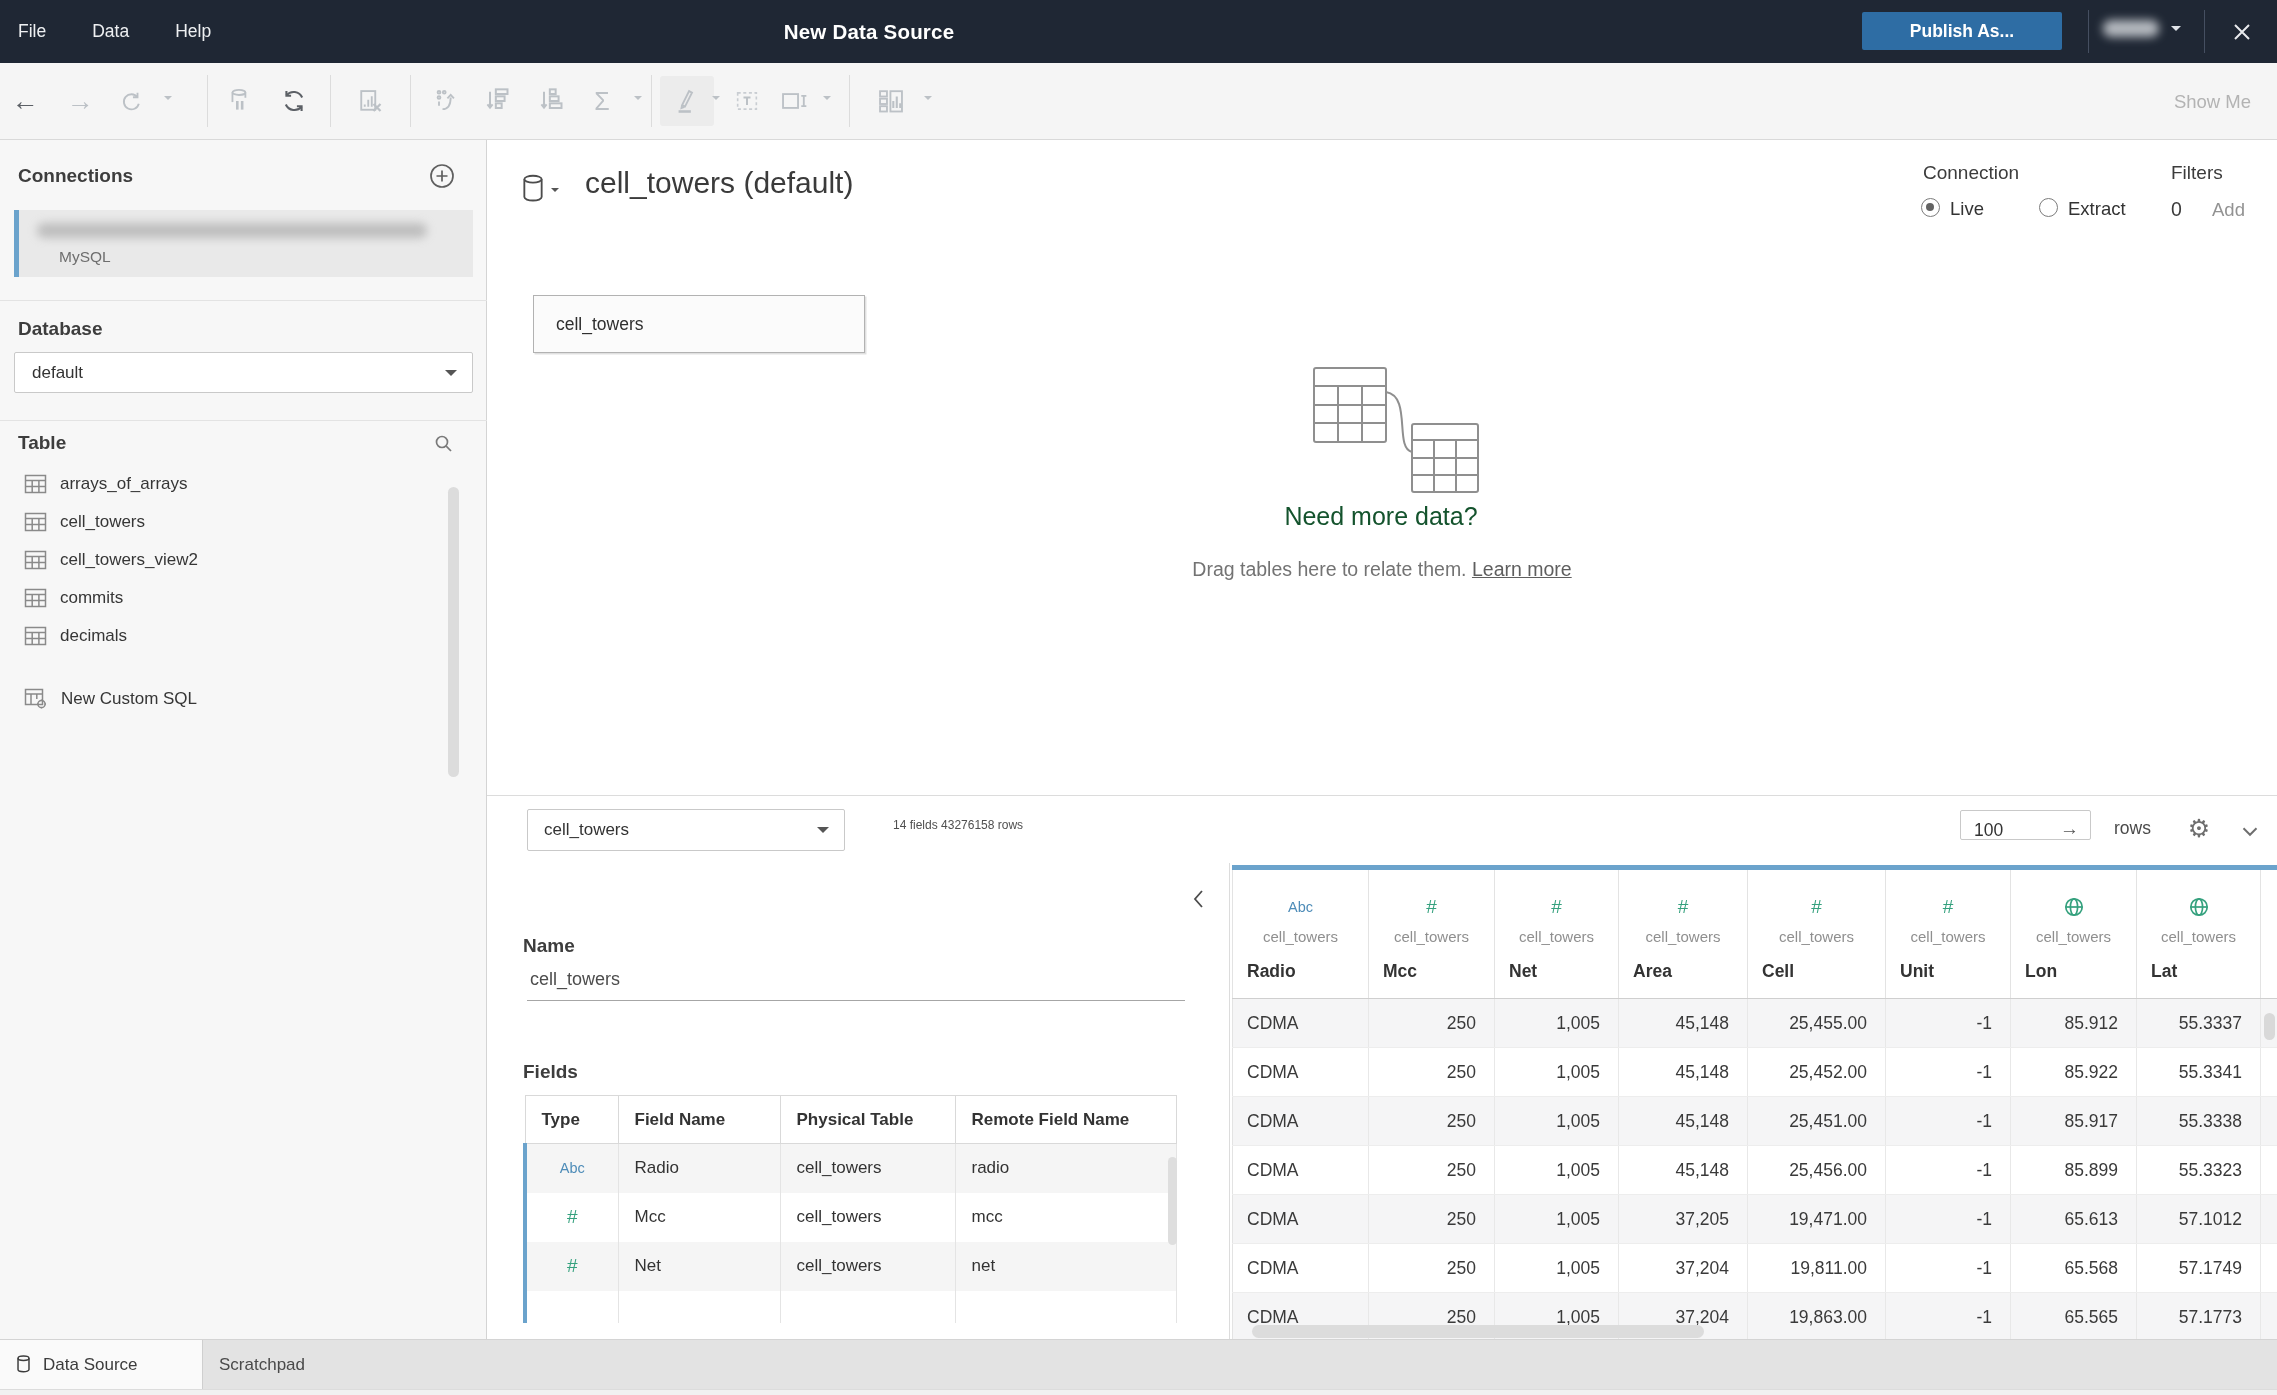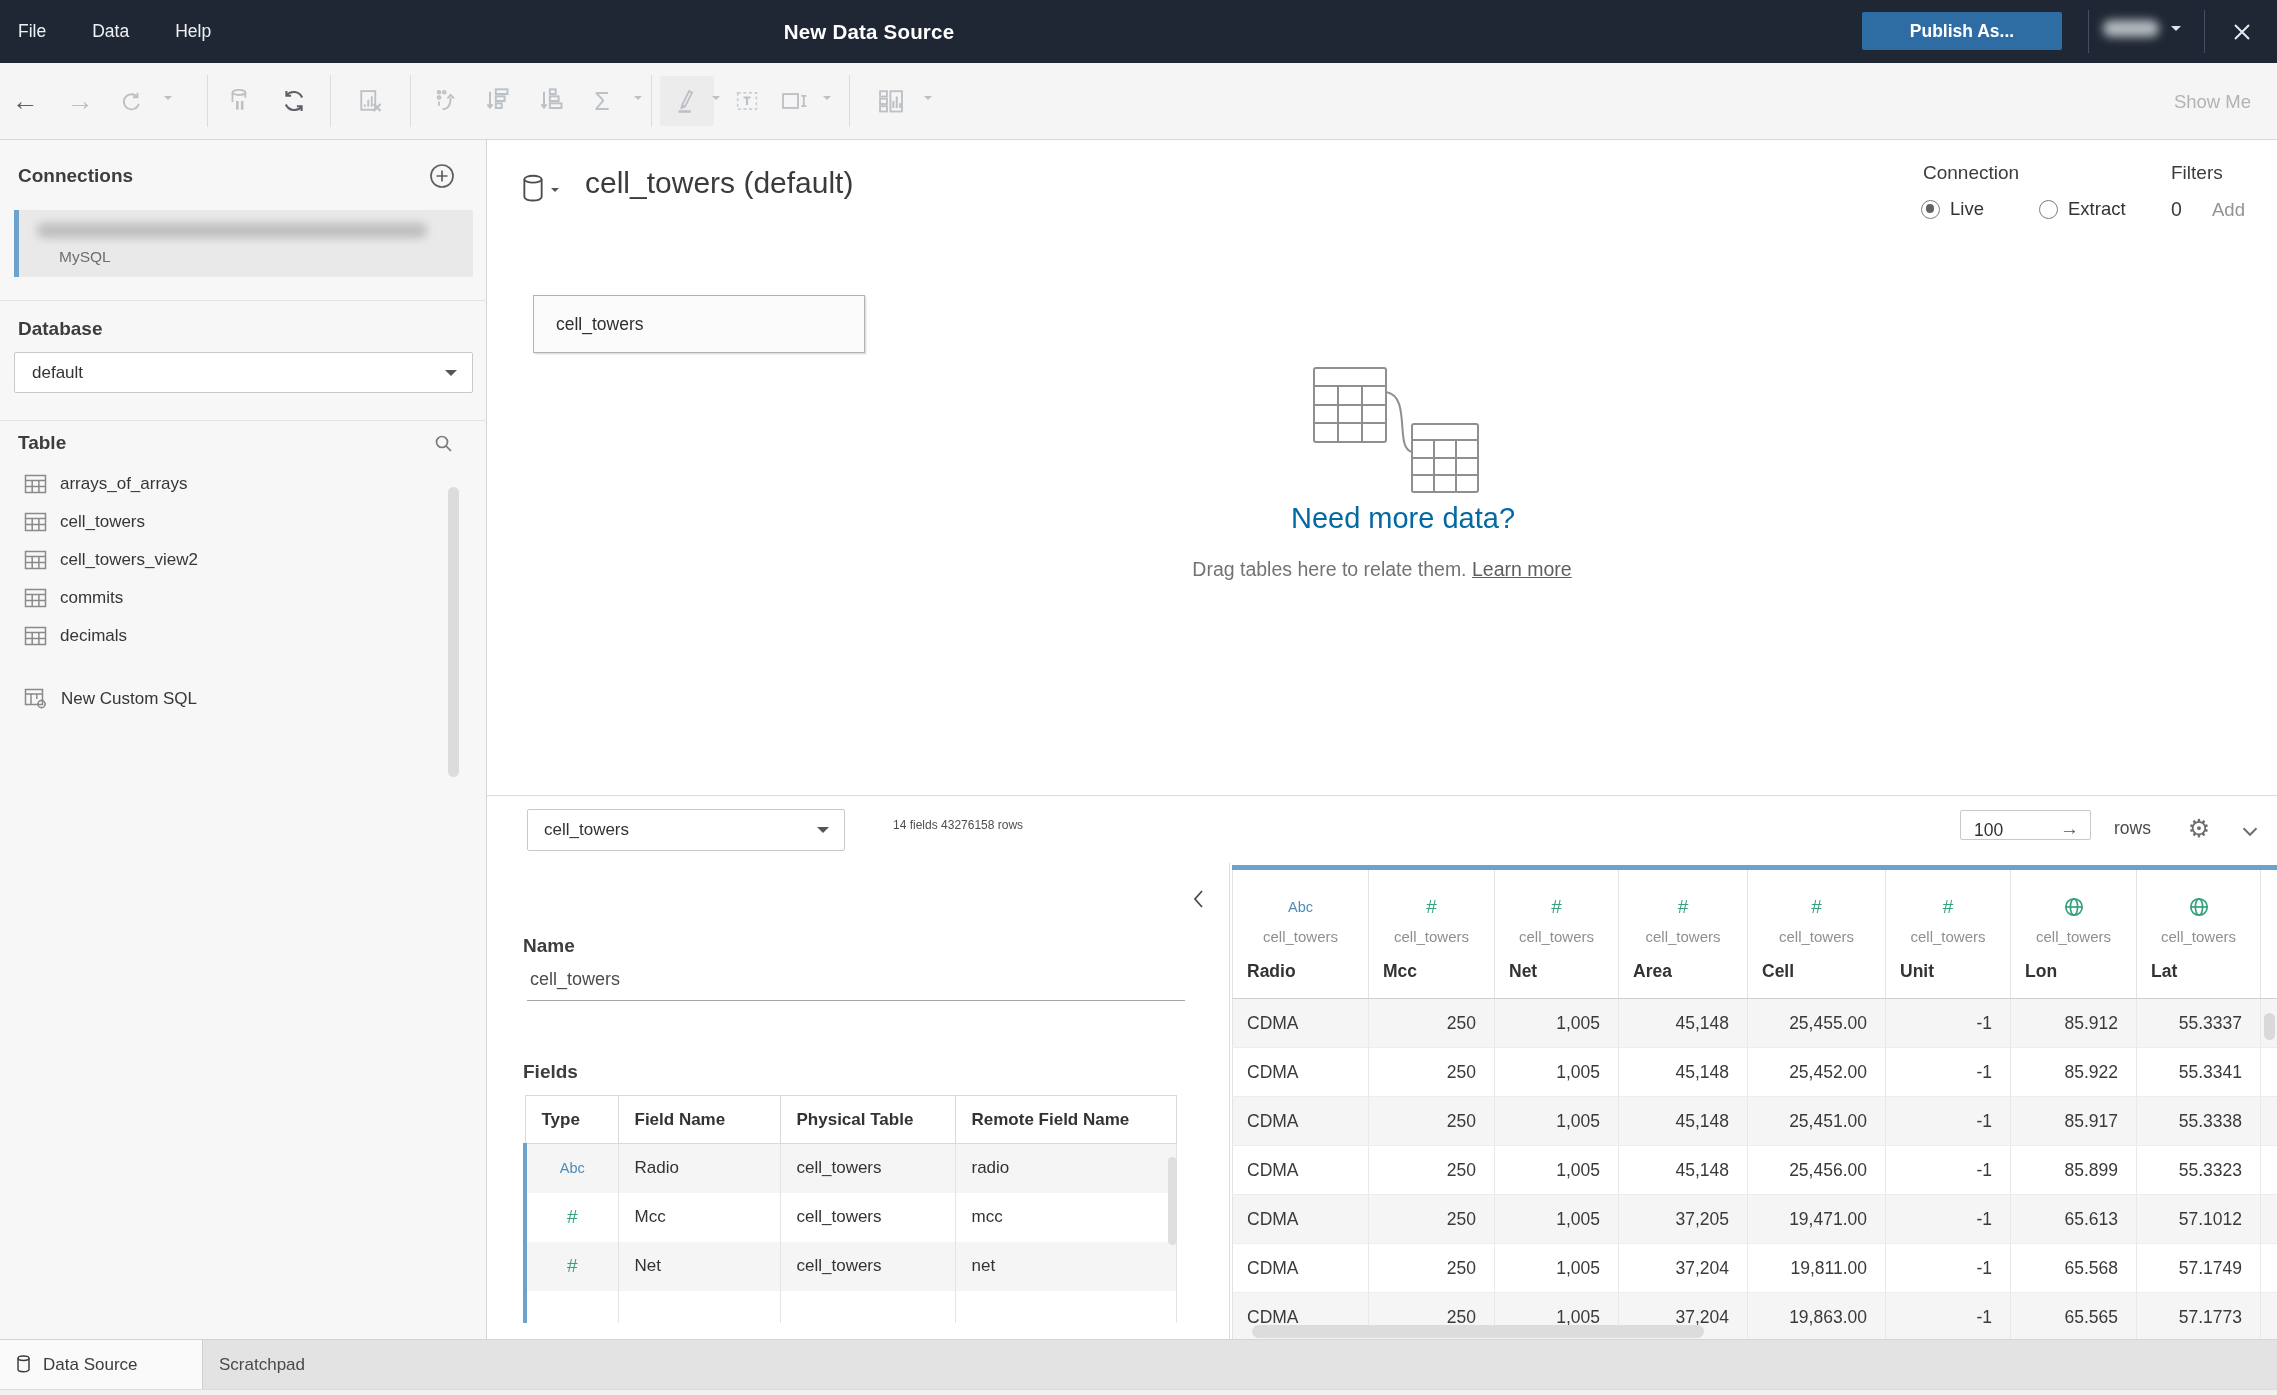--- a/index.html
+++ b/index.html
@@ -71,26 +71,26 @@
 
   
   .canvas { position:absolute; left:0; top:0; width:1790px; height:655px; }
   .ds-title-icon { position:absolute; left:34px; top:34px; }
   .ds-title-caret { position:absolute; left:64px; top:48px; width:0; height:0; border:4.5px solid transparent; border-top-color:#555; border-bottom:none; }
   .ds-title { position:absolute; left:98px; top:26px; font-size:30px; color:#3b3b3b; }
   .node { position:absolute; left:46px; top:155px; width:332px; height:58px; background:#fbfbfb; border:1.5px solid #b2b2b2;
     box-shadow:1.5px 1.5px 0 rgba(0,0,0,.12); display:flex; align-items:center; }
   .node-label { margin-left:22px; font-size:17.5px; color:#2f2f2f; }
   .empty-illustration { position:absolute; left:795px; top:222px; }
-  .empty-heading { position:absolute; left:916px; top:362px; transform:translateX(-50%); font-size:29px; color:#0369a1; white-space:nowrap; }
+  .empty-heading { position:absolute; left:894px; top:362px; transform:translateX(-50%); font-size:25px; color:#14532d; white-space:nowrap; }
   .empty-body { position:absolute; left:895px; top:418px; transform:translateX(-50%); font-size:19.5px; color:#737373; white-space:nowrap; }
   .empty-body a { color:#5e5e5e; text-decoration:underline; }
   .conn-label { position:absolute; left:1436px; top:22px; font-size:19px; color:#3c3c3c; }
   .filters-label { position:absolute; left:1684px; top:22px; font-size:19px; color:#3c3c3c; }
-  .radio-row { position:absolute; top:58px; display:flex; align-items:center; gap:10px; font-size:18.5px; color:#333; }
+  .radio-row { position:absolute; top:58px; display:flex; gap:10px; font-size:18.5px; color:#333; }
   .radio-live { left:1434px; } .radio-extract { left:1552px; }
   .radio { width:19px; height:19px; border:1.8px solid #7c7c7c; border-radius:50%; position:relative; }
   .radio.checked::after { content:""; position:absolute; left:3.6px; top:3.6px; width:8.5px; height:8.5px; background:#636363; border-radius:50%; }
   .filters-count { position:absolute; left:1684px; top:58px; font-size:19.5px; color:#3c3c3c; }
   .filters-add { position:absolute; left:1725px; top:59px; font-size:18.5px; color:#929292; }
 
   
   .preview-bar { position:absolute; left:0; top:655px; width:1790px; height:68px; background:#fff; border-top:1px solid #dcdcdc; }
   .tbl-select { position:absolute; left:40px; top:13px; width:318px; height:42px; background:#fff; border:1px solid #c9c9c9; border-radius:2px; display:flex; align-items:center; }
   .tbl-select-label { margin-left:16px; font-size:17px; color:#333; }

